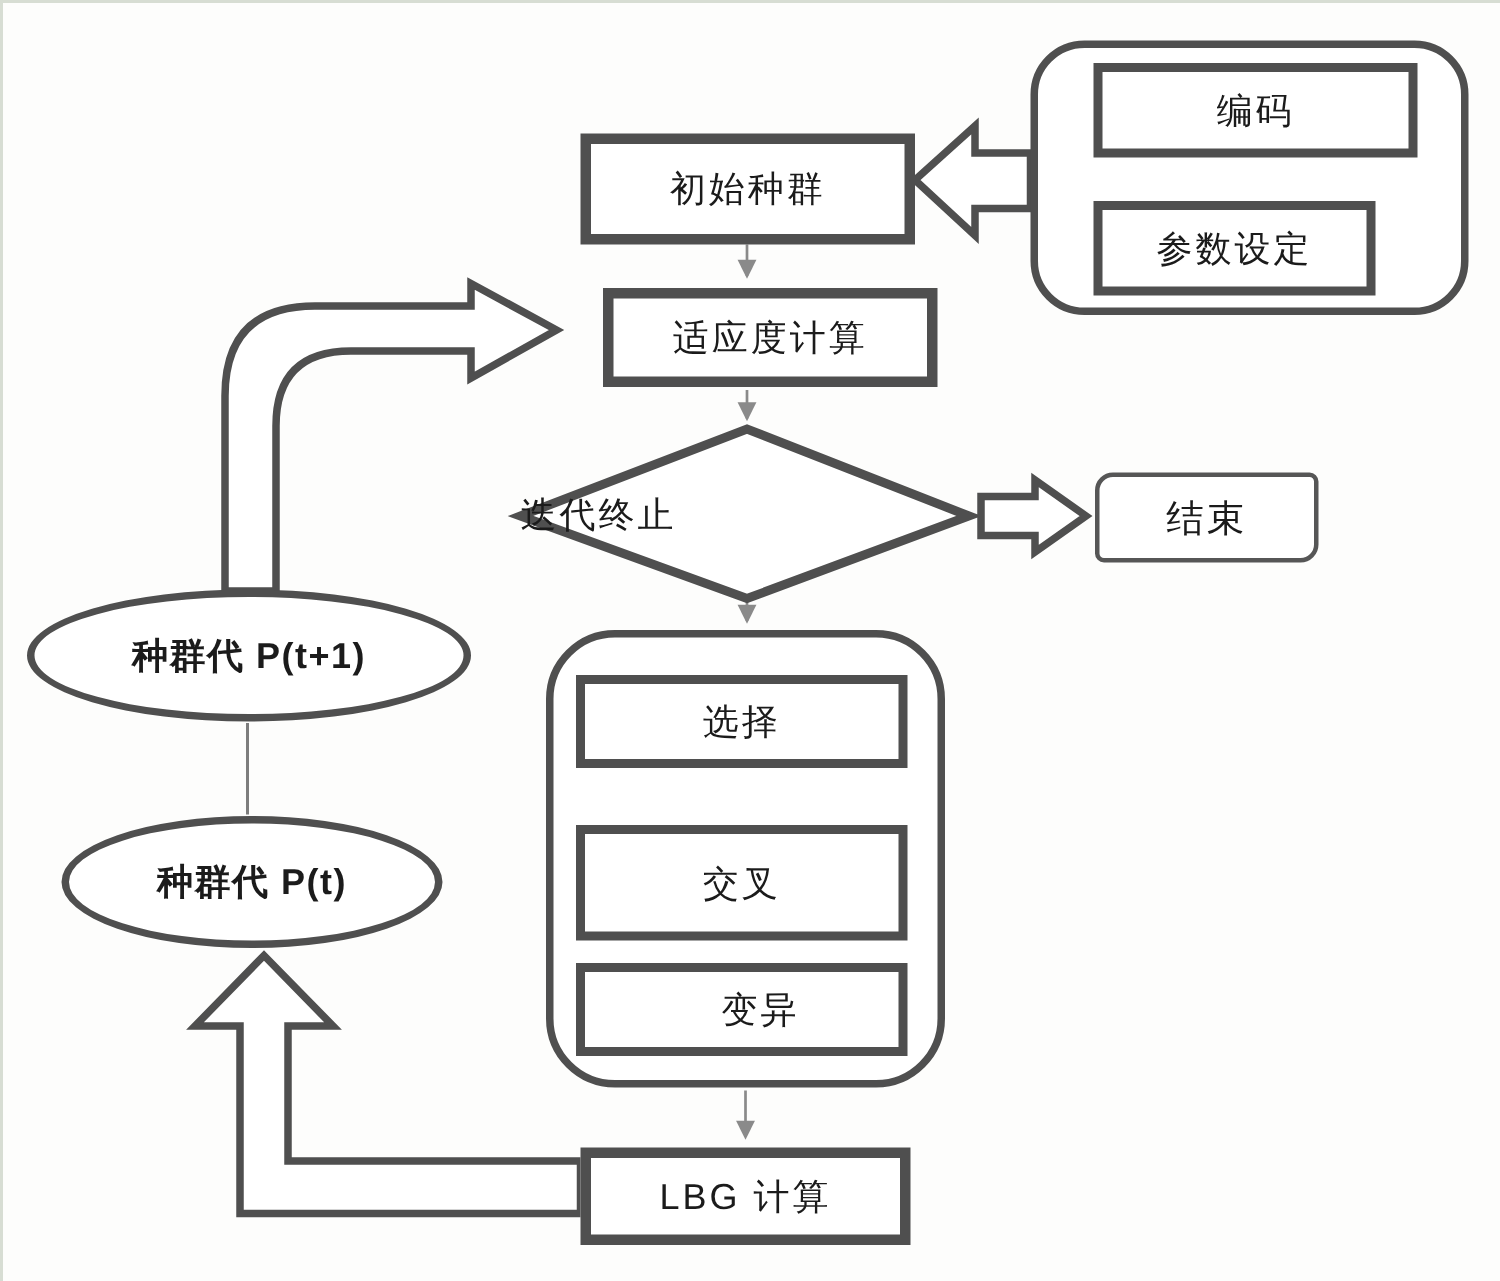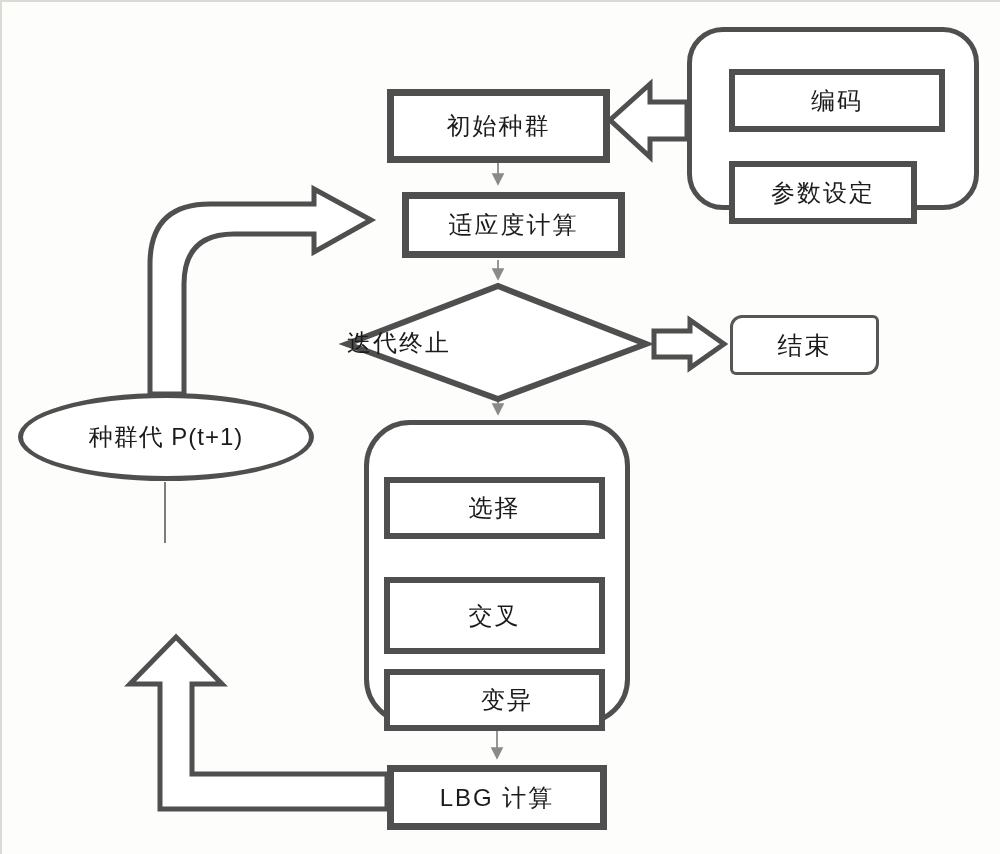--- a/index.html
+++ b/index.html
@@ -39,35 +39,36 @@
     white-space: nowrap;
   }
   .node.thin6 { border-width: 6px; }
   .group {
     position: absolute;
     background: #ffffff;
     border: 5px solid #4f4f4f;
     box-sizing: border-box;
     z-index: 2;
   }
-  .group .node { z-index: 3; margin-top: 27px; }
+  .group .node { z-index: 3; }
   .ellipse {
     position: absolute;
     background: #ffffff;
     border: 5px solid #4f4f4f;
     border-radius: 50%;
     box-sizing: border-box;
     display: flex;
     align-items: center;
     justify-content: center;
     z-index: 2;
     color: #1b1b1b;
     font-size: 24px;
     letter-spacing: 1px;
     white-space: nowrap;
+    font-weight: bold;
   }
   .diamond-label {
     position: absolute;
     left: 345px; top: 284px;
     width: 300px; height: 113px;
     display: flex;
     align-items: center;
     z-index: 2;
     color: #1b1b1b;
     font-size: 24px;
@@ -158,14 +159,17 @@
   </div>
 
   <div class="node" style="left:385px; top:763px; width:220px; height:65px;">
     <span>LBG 计算</span>
   </div>
 
   <div class="ellipse" style="left:16px; top:391px; width:296px; height:88px;">
     <span>种群代 P(t+1)</span>
   </div>
 
+  <div class="ellipse" style="left:39px; top:542px; width:254px; height:88px;">
+    <span>种群代 P(t)</span>
+  </div>
 
 </div>
 
 </body></html>

